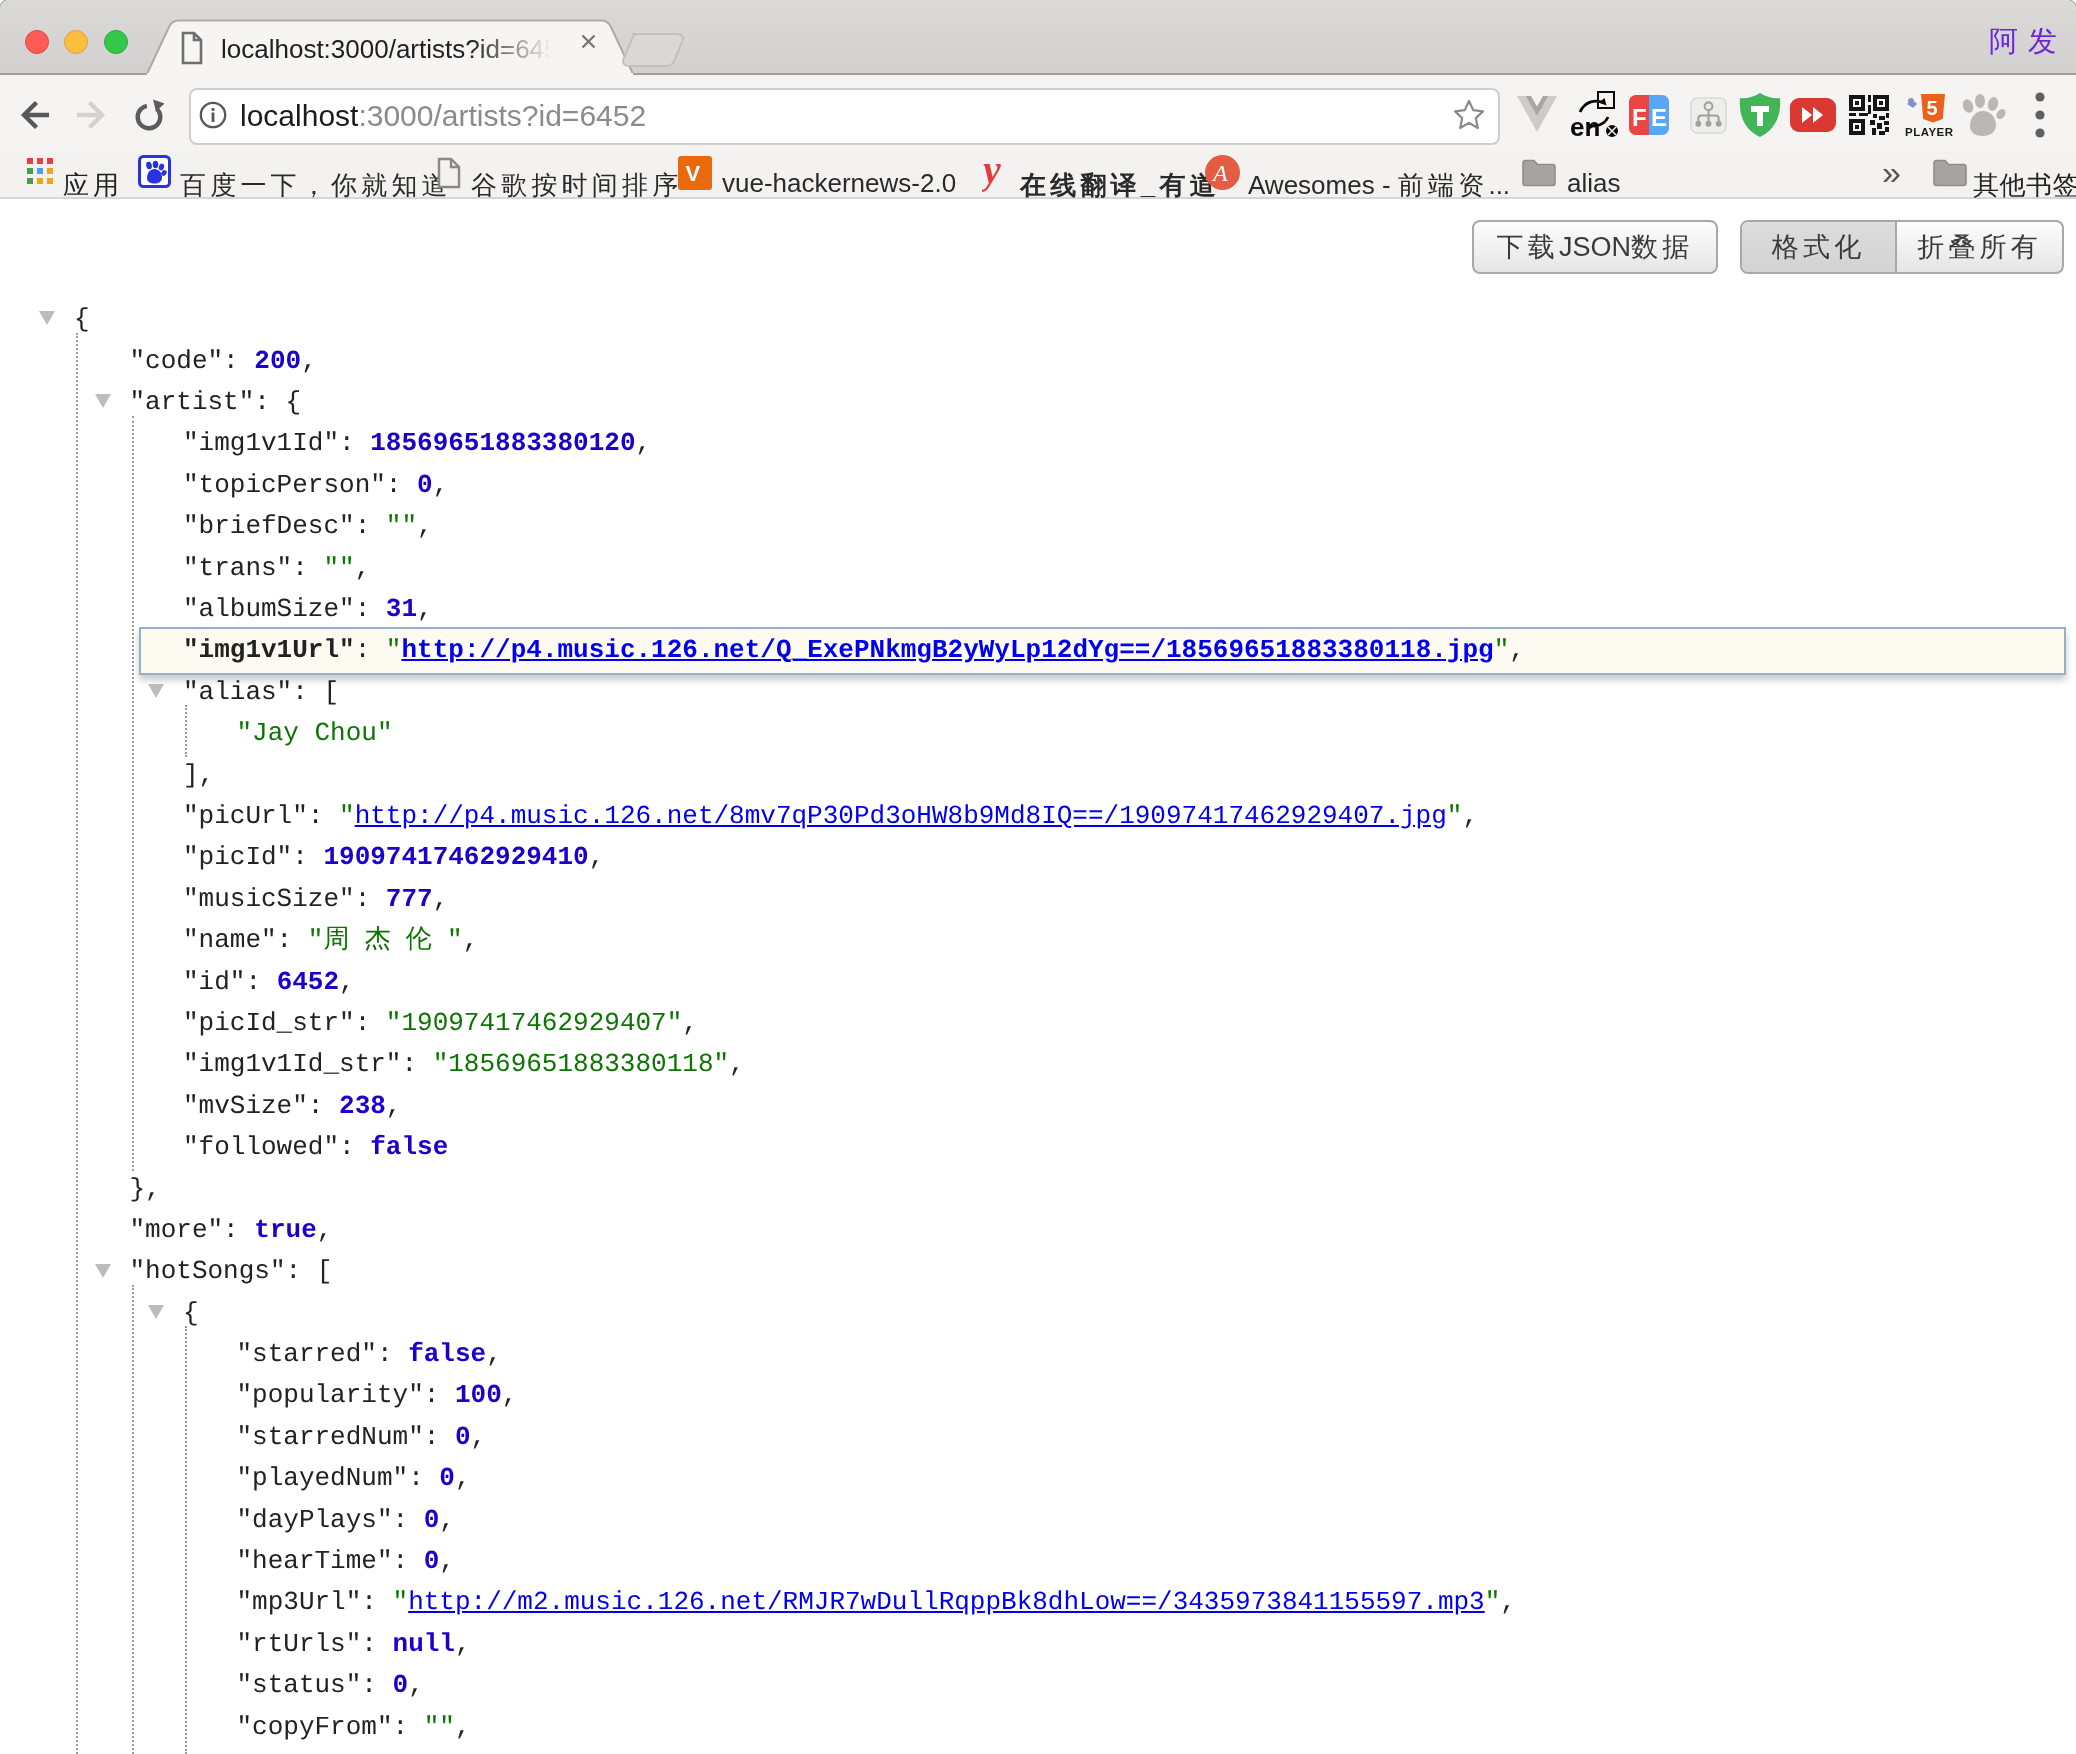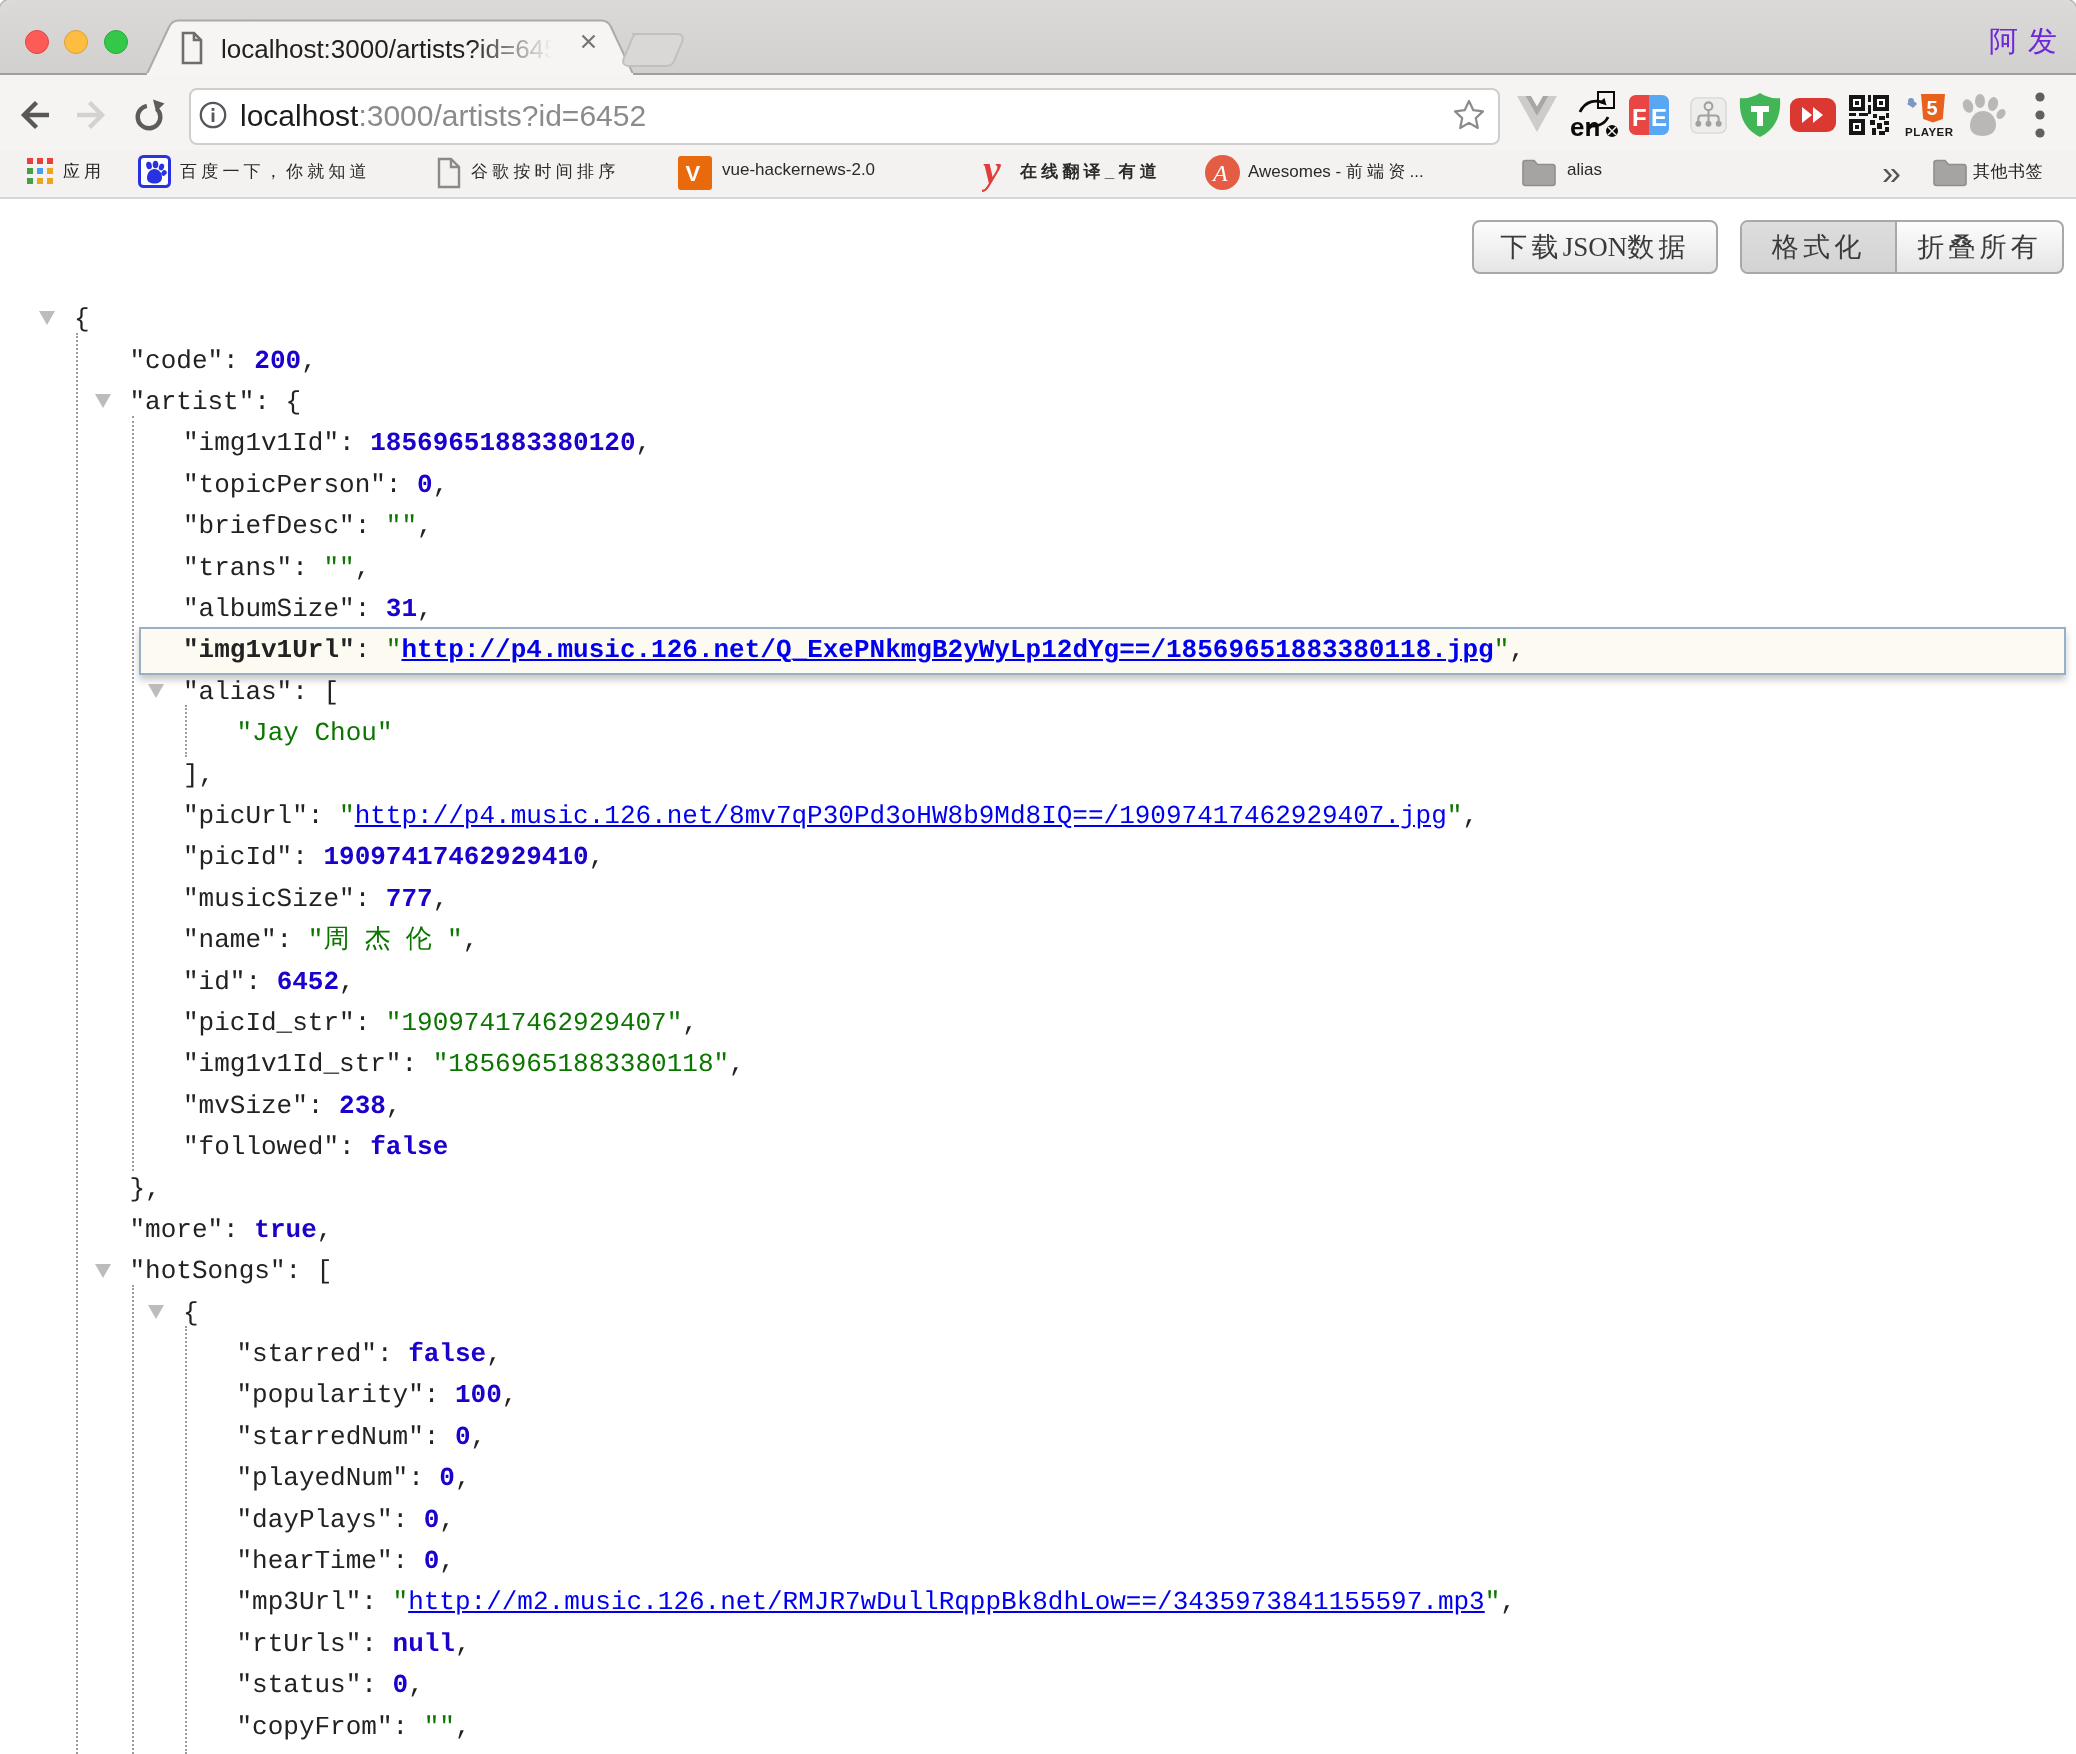--- a/index.html
+++ b/index.html
@@ -14,24 +14,24 @@
 #l-grn{left:104px;background:#34c84a;border:1px solid #25ab36;}
 #tabtitle{left:221px;top:34px;width:352px;height:32px;font-size:26px;color:#202020;white-space:nowrap;overflow:hidden;}
 #tabfade{left:470px;top:30px;width:103px;height:40px;background:linear-gradient(to right,rgba(246,245,244,0),#f6f5f4 80%);}
 #profile{left:1989px;top:22px;font-size:29px;color:#6d28d9;letter-spacing:10px;white-space:nowrap;}
 #toolbar{left:0;top:75px;width:2076px;height:75px;background:#f5f4f3;}
 #bookmarks{left:0;top:150px;width:2076px;height:47px;background:#f3f2f1;}
 #bmline{left:0;top:197px;width:2076px;height:2px;background:#d7d6d5;}
 #urlbar{left:189px;top:88px;width:1311px;height:57px;background:#fff;border:2px solid #cfcecd;border-radius:8px;box-sizing:border-box;}
 #urltext{left:240px;top:99px;font-size:30px;color:#1b1b1b;}
 #urltext .grey{color:#8b8b8b;margin-top:28px;}
-.bm{top:160px;font-size:17px;color:#2a2a2a;white-space:nowrap;}
+.bm{top:168px;font-size:26px;color:#2a2a2a;white-space:nowrap;}
 #content{left:0;top:199px;width:2076px;height:1555px;background:#fff;}
 .btn{top:220px;height:54px;box-sizing:border-box;border:2px solid #a8a8a8;border-radius:8px;background:linear-gradient(#fdfdfd,#e6e5e5);font-size:27px;color:#3a3a3a;text-align:center;line-height:51px;}
-#btn1{left:1472px;width:246px;font-family:Liberation Serif, serif;}
+#btn1{left:1472px;width:246px;}
 #btngroup{left:1740px;width:324px;display:flex;overflow:hidden;}
 #seg1{width:157px;height:56px;background:linear-gradient(#dedddd,#d3d2d2);border-right:2px solid #a8a8a8;box-sizing:border-box;}
 #seg2{width:167px;height:52px;}
 #json{left:0;top:299.3px;font-family:"Liberation Mono",monospace;font-size:26px;line-height:41.4px;color:#222;text-rendering:geometricPrecision;}
 .ln{white-space:pre;height:41.4px;}
 .n{color:#1A01CC;font-weight:bold;}
 .s{color:#0B7500;}
 a.lk{color:#0000EE;text-decoration:underline;}
 .mcjk{letter-spacing:15.2px;}
 .dot{position:absolute;width:0;border-left:2px dotted #9b9b9b;}

